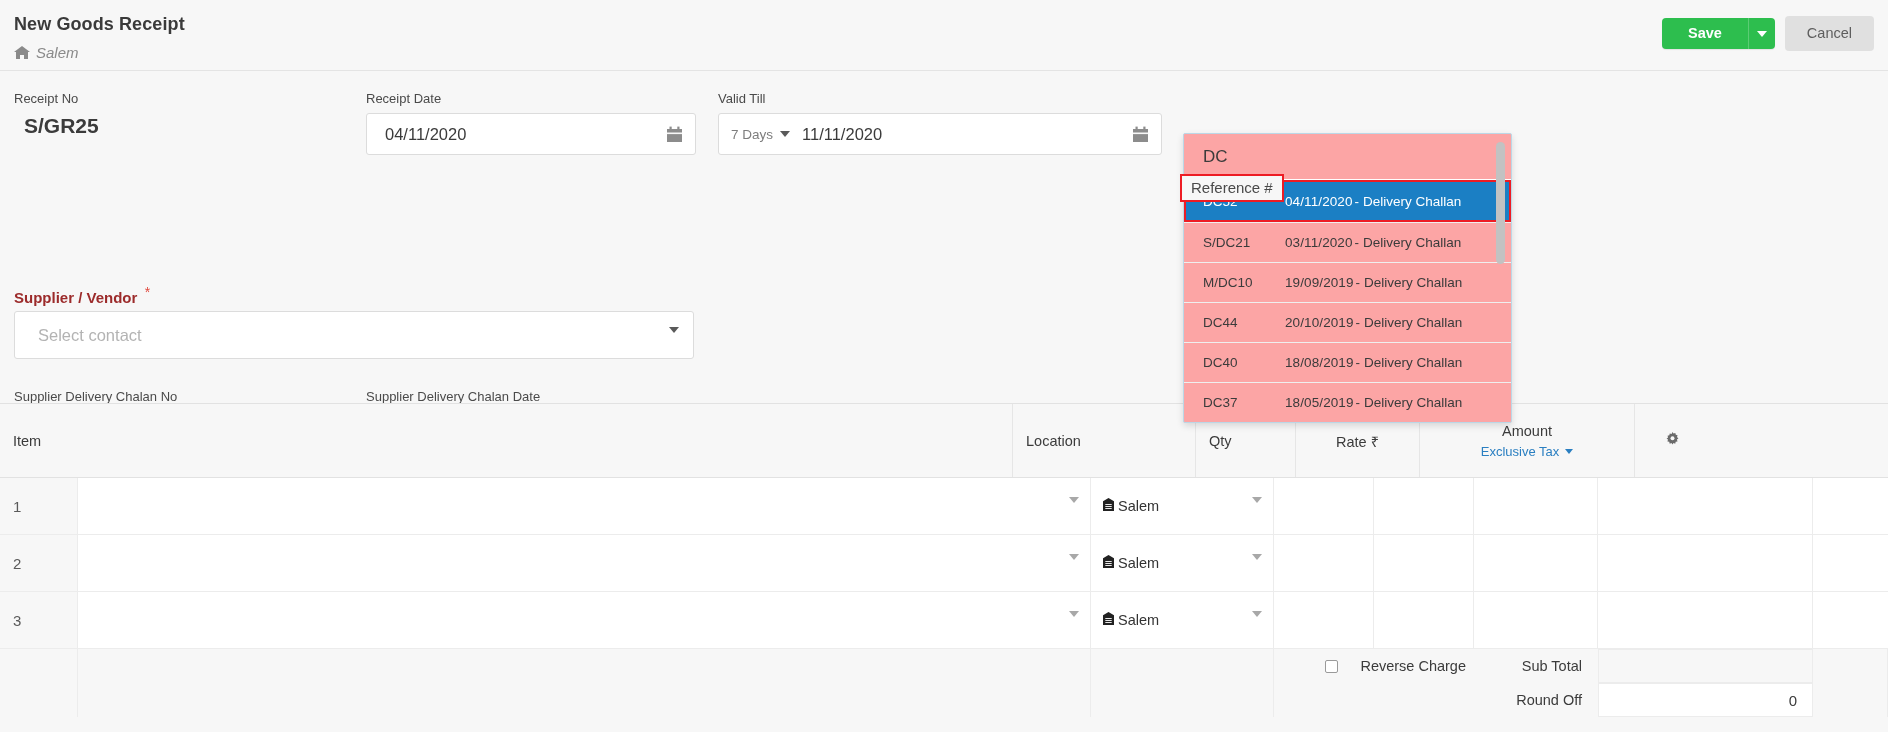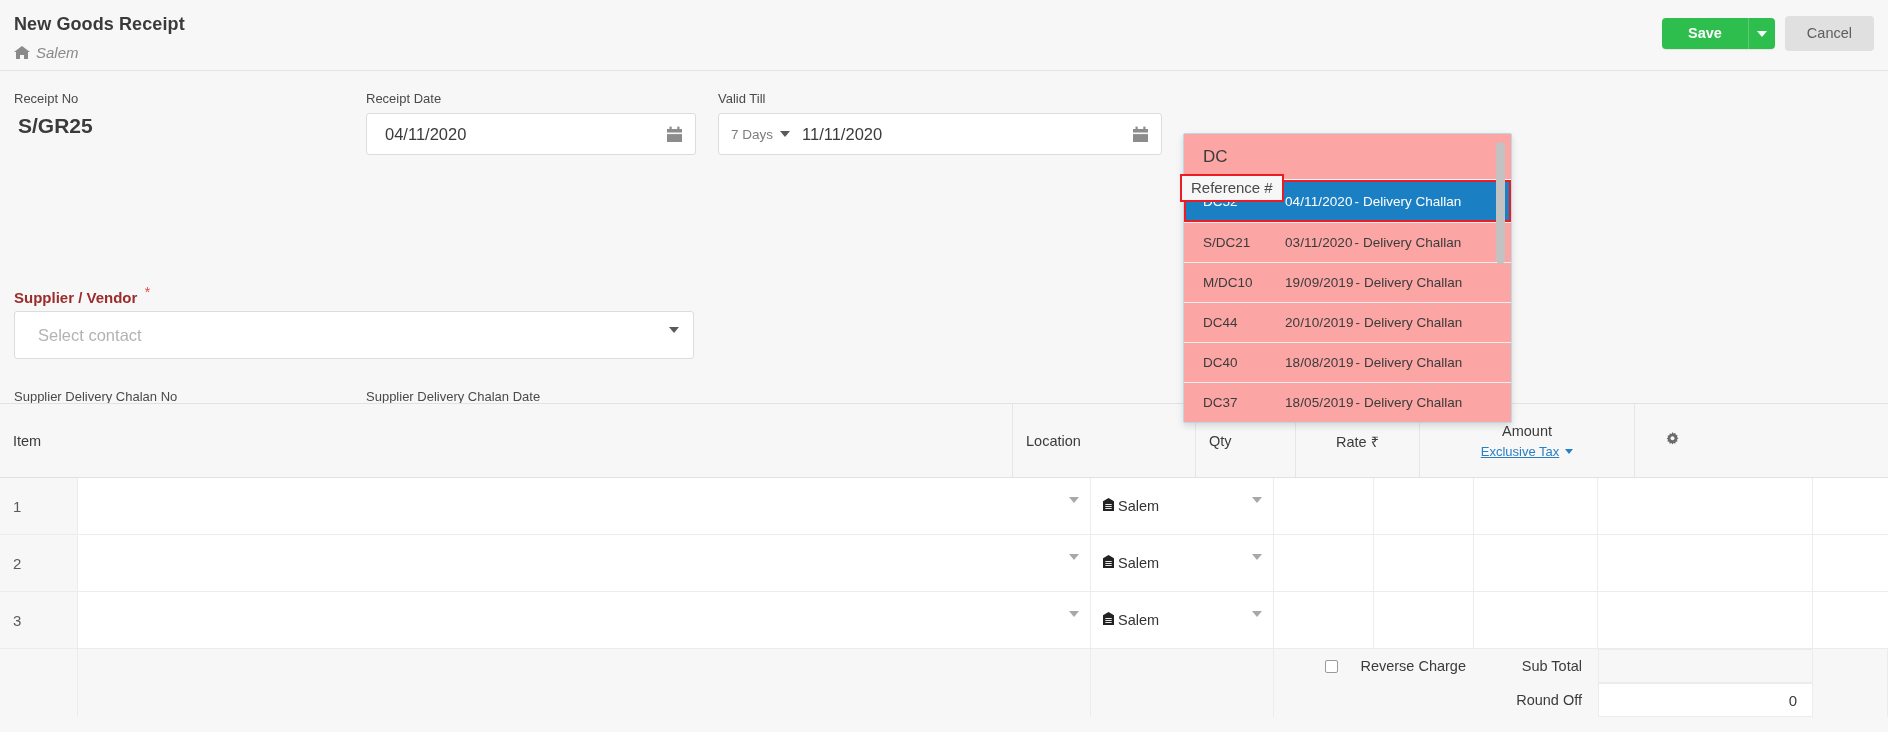--- a/index.html
+++ b/index.html
@@ -141,21 +141,21 @@
   }
   .th {
     border-right: 1px solid #e6e6e6;
     font-size: 14.5px; color: #3b3b3b;
     display: flex; flex-direction: column; justify-content: center;
     padding: 0 13px; position: relative;
   }
   .th.ctr { align-items: center; }
   .amount-sub {
     color: #2a7fc1; font-size: 13px; margin-top: 5px;
-    display: flex; align-items: center; gap: 6px; text-decoration: underline;
+    display: flex; align-items: center; gap: 6px;
   }
   .caret-blue {
     width: 0; height: 0; border-left: 4.5px solid transparent;
     border-right: 4.5px solid transparent; border-top: 5.5px solid #2a7fc1;
   }
   .trow { display: flex; height: 57px; background: #fff; border-bottom: 1px solid #ececec; }
   .td {
     border-right: 1px solid #ececec;
     display: flex; align-items: center; position: relative;
     font-size: 15px; color: #5a5a5a; padding: 0 13px;
@@ -205,21 +205,21 @@
         <span class="caret-white"></span>
       </div>
     </div>
     <button class="btn-cancel">Cancel</button>
   </div>
 </div>
 
 <div class="form-area">
 
   <div class="fld-label" style="left:14px; top:20px;">Receipt No</div>
-  <div class="big-value" style="left:18px; top:43px;">S/GR25</div>
+  <div class="big-value" style="left:24px; top:43px;">S/GR25</div>
 
   <div class="fld-label" style="left:366px; top:20px;">Receipt Date</div>
   <div class="input-box" style="left:366px; top:42px; width:330px;">
     <span style="padding-left:6px;">04/11/2020</span>
     <span class="cal-icon">
       <svg width="17" height="17" viewBox="0 0 17 17">
           <rect x="1" y="3" width="15" height="13" fill="#8c8c8c"></rect>
           <rect x="1" y="6.5" width="15" height="1.6" fill="#f7f7f7"></rect>
           <rect x="3.5" y="0.6" width="2.2" height="3.4" fill="#8c8c8c"></rect>
           <rect x="11.3" y="0.6" width="2.2" height="3.4" fill="#8c8c8c"></rect>

